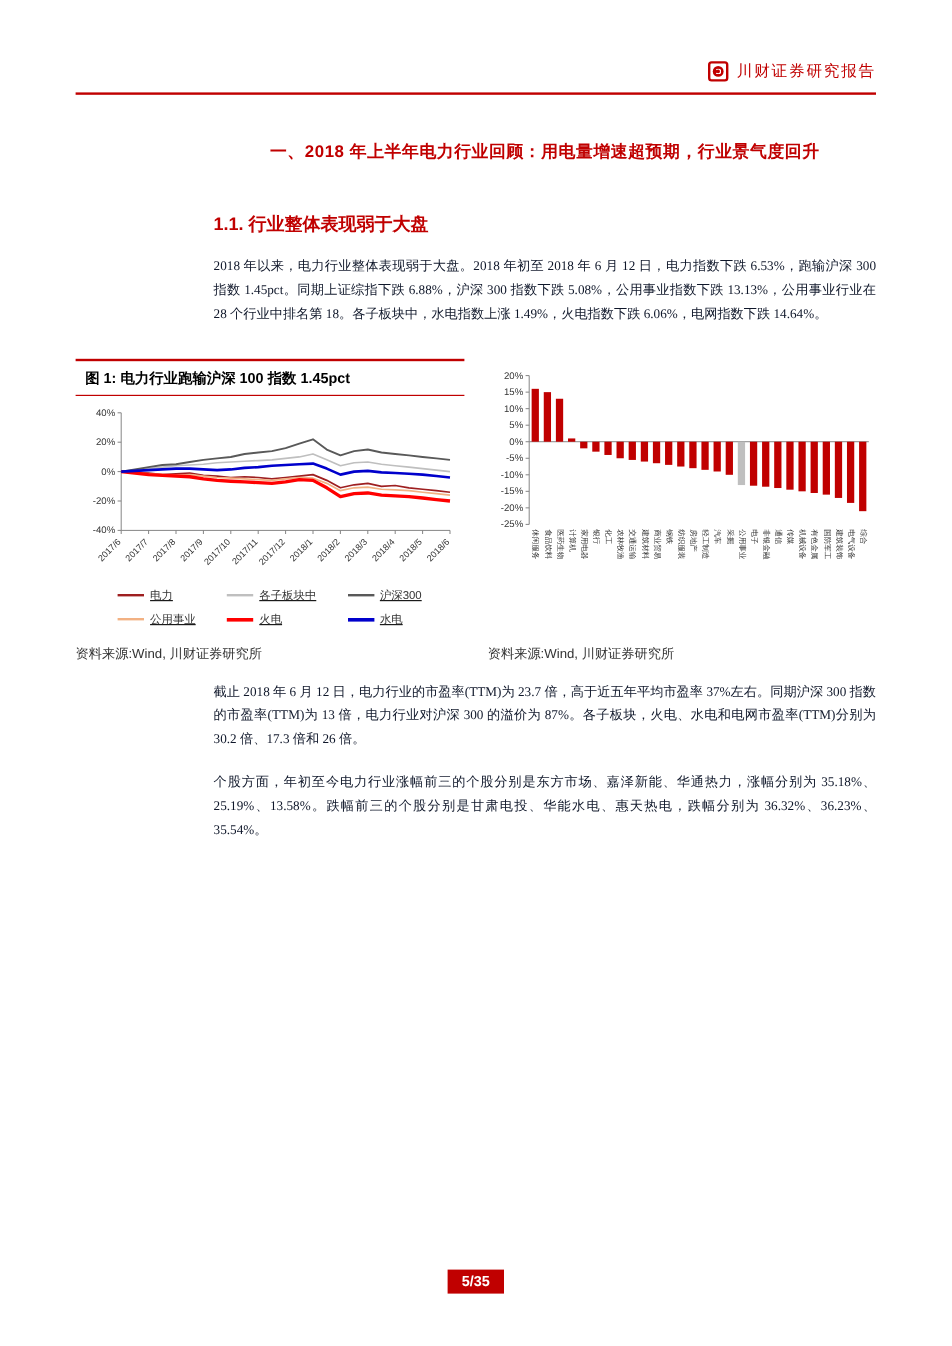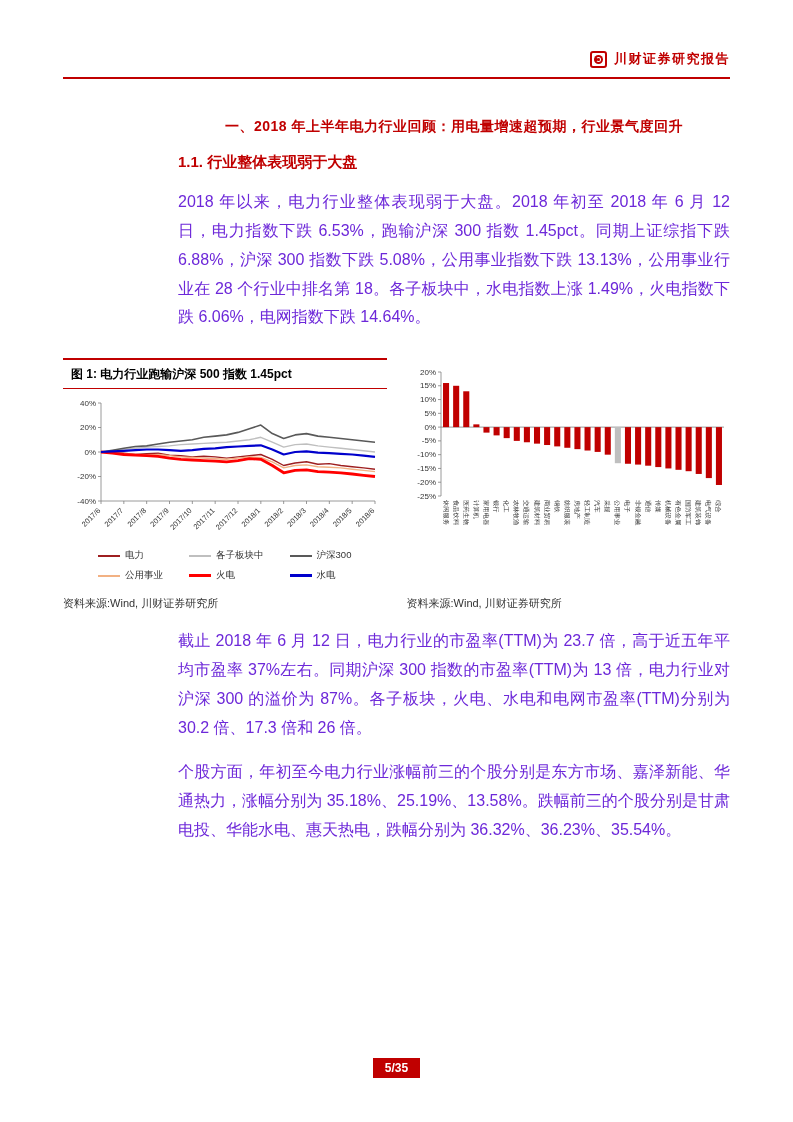--- a/index.html
+++ b/index.html
@@ -21,47 +21,47 @@
     position:relative; display:inline-block; background:#fff;
   }
   .logo-inner {
     position:absolute; inset:2px; border-radius:50%;
     background:#c00000;
   }
   .logo-inner::after {
     content:""; position:absolute; inset:2px; border-radius:50%;
     border:1.5px solid #fff; border-left-color:transparent;
   }
-  .brand-text { color:#c00000; font-weight:bold; font-size:13px; letter-spacing:1.5px; }
+  .brand-text { color:#c00000; font-weight:normal; font-size:13px; letter-spacing:1.5px; }
   .header-rule { margin-top:9px; border-top:2.5px solid #c00000; }
 
   
   h1 {
     color:#c00000; font-size:14px; font-weight:bold; line-height:1.95;
     margin:34px 0 0 115px; letter-spacing:0.5px;text-align:center;
   }
-  h2 { color:#c00000; font-size:15px; font-weight:bold; margin:13px 0 0 115px; }
+  h2 { color:#c00000; font-size:15px; font-weight:bold; margin:38px 0 0 115px; }
   p.body {
-    font-size:16px; line-height:1.8; text-align:justify;
-    margin:16px 0 0 115px; color:#6d28d9;
+    font-size:11px; line-height:1.8; text-align:justify;
+    margin:16px 0 0 115px; color:#0f172a;font-family:Liberation Serif, serif;
   }
 
   
   .figures { display:flex; gap:20px; margin-top:26px; }
   .fig { flex:1; min-width:0; display:flex; flex-direction:column; }
   .fig-title {
     border-top:2.5px solid #c00000; border-bottom:1.5px solid #c00000;
     font-weight:bold; font-size:12px; color:#000; padding:6px 8px 5px;
     white-space:nowrap; overflow:hidden;
   }
   svg { font-family:"Liberation Sans", sans-serif; display:block; }
   .chart-wrap { padding-top:6px;text-align:center; }
   .legend {
     display:grid; grid-template-columns:repeat(3,auto); justify-content:center;
-    column-gap:26px; row-gap:7px; padding:4px 0 6px;
+    column-gap:26px; row-gap:7px; padding:4px 0 6px;text-decoration:underline;
   }
   .legend-item { display:flex; align-items:center; gap:5px; font-size:9.5px; color:#333; }
   .legend-swatch { width:22px; display:inline-block; }
   .source { font-size:11px; color:#333; padding-top:8px; margin-top:auto; }
 
   
   footer { position:absolute; left:0; right:0; bottom:44px; text-align:center; }
   .disclaimer { font-size:12.5px; color:#595959; letter-spacing:1px; }
   .page-badge {
     display:inline-block; margin-top:9px; background:#c00000; color:#fff;
@@ -85,21 +85,21 @@
 
   <h1>一、2018 年上半年电力行业回顾：用电量增速超预期，行业景气度回升</h1>
 
   <h2>1.1. 行业整体表现弱于大盘</h2>
 
   <p class="body">2018 年以来，电力行业整体表现弱于大盘。2018 年初至 2018 年 6 月 12 日，电力指数下跌 6.53%，跑输沪深 300 指数 1.45pct。同期上证综指下跌 6.88%，沪深 300 指数下跌 5.08%，公用事业指数下跌 13.13%，公用事业行业在 28 个行业中排名第 18。各子板块中，水电指数上涨 1.49%，火电指数下跌 6.06%，电网指数下跌 14.64%。</p>
 
   <div class="figures">
 
     <figure class="fig">
-      <figcaption class="fig-title">图 1: 电力行业跑输沪深 500 指数 1.45pct</figcaption>
+      <figcaption class="fig-title">图 1: 电力行业跑输沪深 100 指数 1.45pct</figcaption>
       <div class="chart-wrap">
         <svg id="chart1" width="322" height="150">
             <line x1="38" y1="8" x2="38" y2="106" stroke="#808080" stroke-width="0.8"></line>
             <line x1="38" y1="106" x2="312" y2="106" stroke="#808080" stroke-width="0.8"></line>
             <line x1="35" y1="8" x2="38" y2="8" stroke="#808080" stroke-width="0.8"></line>
             <text x="33" y="10.5" text-anchor="end" font-size="8" fill="#333">40%</text>
             <line x1="35" y1="32.5" x2="38" y2="32.5" stroke="#808080" stroke-width="0.8"></line>
             <text x="33" y="35" text-anchor="end" font-size="8" fill="#333">20%</text>
             <line x1="35" y1="57" x2="38" y2="57" stroke="#808080" stroke-width="0.8"></line>
             <text x="33" y="59.5" text-anchor="end" font-size="8" fill="#333">0%</text>

